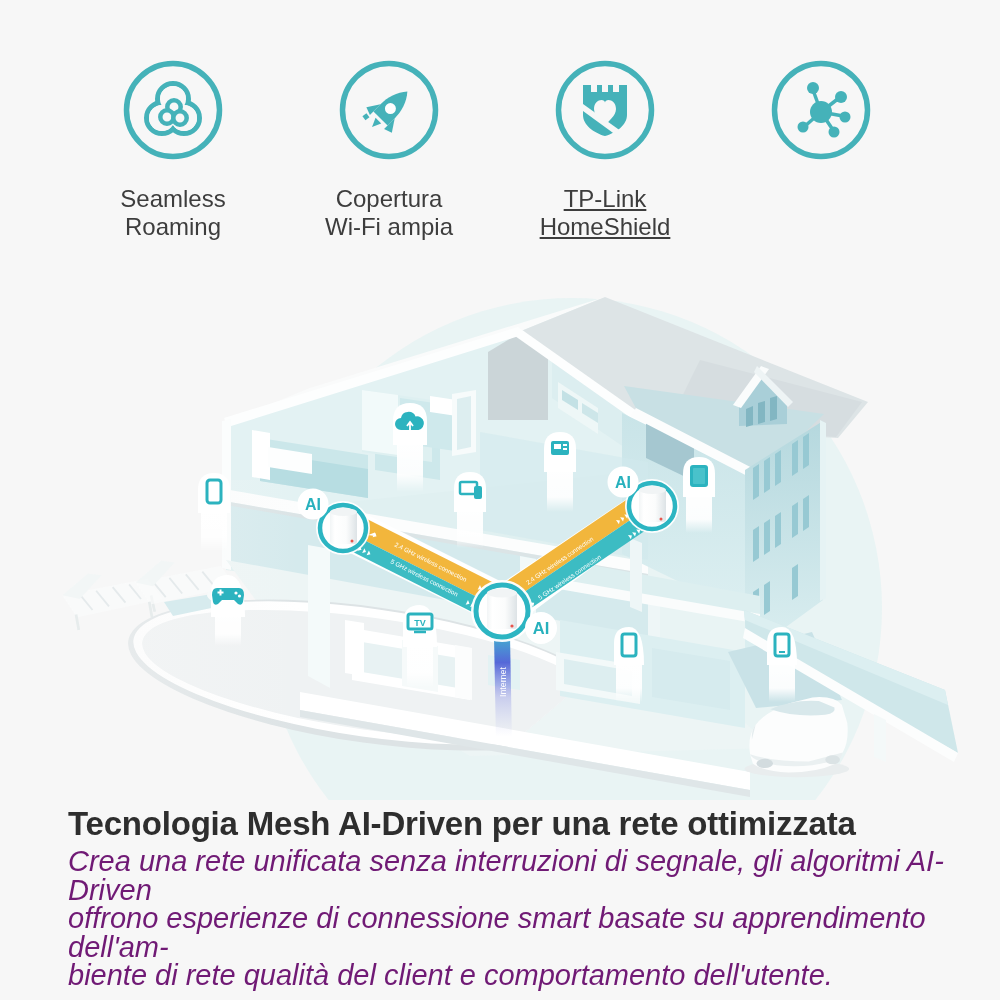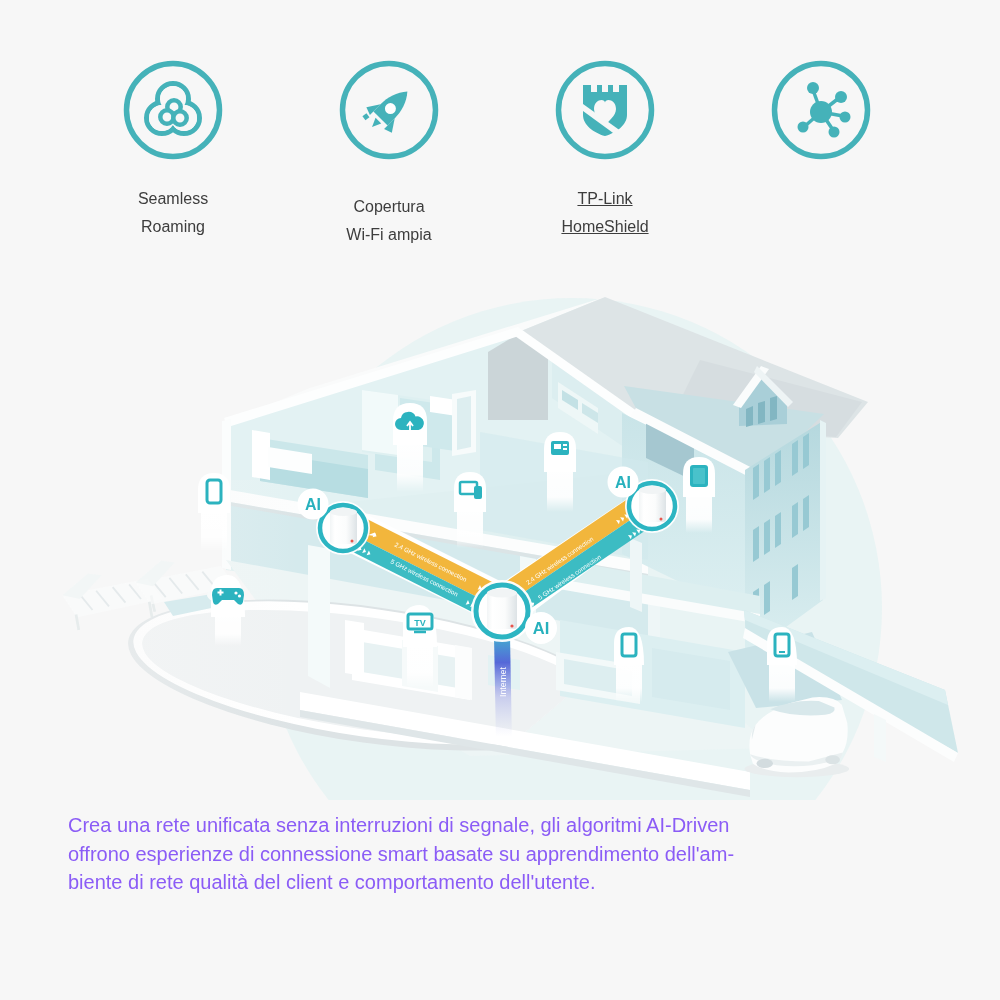--- a/index.html
+++ b/index.html
@@ -1,18 +1,18 @@
 <!DOCTYPE html>
 <html><head>
 <meta charset="utf-8">
 <style>
   html,body{margin:0;padding:0;}
   body{width:1000px;height:1000px;background:#f7f7f7;font-family:"Liberation Sans",sans-serif;overflow:hidden;position:relative;}
   .abs{position:absolute;}
-  .cap{position:absolute;text-align:center;font-size:16px;line-height:27.5px;color:#3d3d3d;width:240px;}
+  .cap{position:absolute;text-align:center;font-size:24px;line-height:27.5px;color:#3d3d3d;width:240px;}
 </style>
 </head>
 <body>
 
 <div class="abs" id="icons" style="left:0;top:0;width:1000px;height:260px;">
 <svg class="abs" style="left:0;top:0" width="1000" height="260" viewBox="0 0 1000 260">
 
   <g>
     <circle cx="173" cy="110" r="46.5" stroke="#45b2b9" fill="none" stroke-width="5.5"></circle>
     <g transform="translate(173,112)">
@@ -68,21 +68,21 @@
       <circle cx="20" cy="-15" r="6" stroke="none"></circle>
       <circle cx="24" cy="5" r="5.5" stroke="none"></circle>
       <circle cx="13" cy="20" r="5.5" stroke="none"></circle>
       <circle cx="-18" cy="15" r="5.5" stroke="none"></circle>
     </g>
   </g>
 </svg>
 
 <div class="cap" style="left:53px;top:185px;">Seamless<br>Roaming</div>
 
-<div class="cap" style="left:269px;top:185px;margin-top:8px;">Copertura<br>Wi-Fi ampia</div>
+<div class="cap" style="left:269px;top:185px;">Copertura<br>Wi-Fi ampia</div>
 
 <div class="cap" style="left:485px;top:185px;text-decoration:underline;">TP-Link<br>HomeShield</div>
 
 </div>
 
 <svg class="abs" style="left:0;top:280px;" width="1000" height="520" viewBox="0 280 1000 520">
 <defs>
   <linearGradient id="gWallR" x1="0" y1="0" x2="0" y2="1">
     <stop offset="0" stop-color="#b5d8de"></stop>
         <stop offset="1" stop-color="#dcefF1"></stop>
@@ -487,15 +487,16 @@
 <g transform="translate(782,646)">
   <rect x="-13" y="10" width="26" height="46" fill="url(#gPillar)"></rect>
   <path d="M -15,19 L -15,-3 Q -15,-19 0,-19 Q 15,-19 15,19 Z" fill="#ffffff"></path>
   <rect x="-7" y="-12" width="14" height="22" rx="2.5" fill="none" stroke="#2cb3bf" stroke-width="3"></rect>
   <line x1="-3" y1="6" x2="3" y2="6" stroke="#2cb3bf" stroke-width="2"></line>
 </g>
 </svg>
 
 <div class="abs" style="left:68px;top:806px;width:900px;">
 
-
-  <div style="font-size:20px;color:#8b5cf6;line-height:28.6px;margin-top:5px;">Crea una rete unificata senza interruzioni di segnale, gli algoritmi AI-Driven<br>offrono esperienze di connessione smart basate su apprendimento dell'am-<br>biente di rete qualità del client e comportamento dell'utente.</div>
+  <div style="font-size:33px;font-weight:bold;color:#2e2e2e;line-height:36px;letter-spacing:-0.2px;">Tecnologia Mesh AI-Driven per una rete ottimizzata</div>
+
+  <div style="font-size:29px;color:#701a75;line-height:28.6px;margin-top:5px;font-style:italic;">Crea una rete unificata senza interruzioni di segnale, gli algoritmi AI-Driven<br>offrono esperienze di connessione smart basate su apprendimento dell'am-<br>biente di rete qualità del client e comportamento dell'utente.</div>
 </div>
 
 </body></html>

